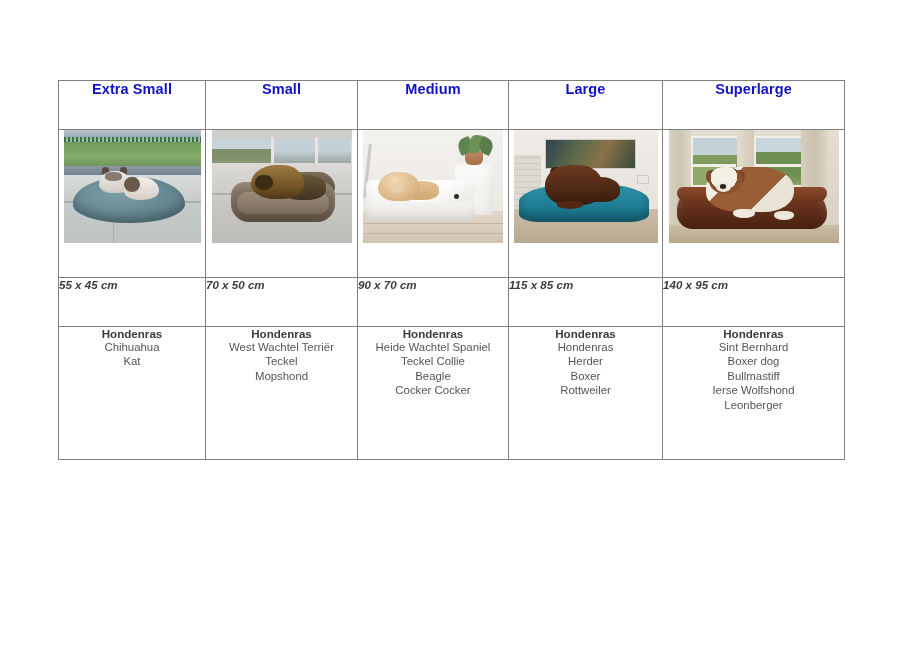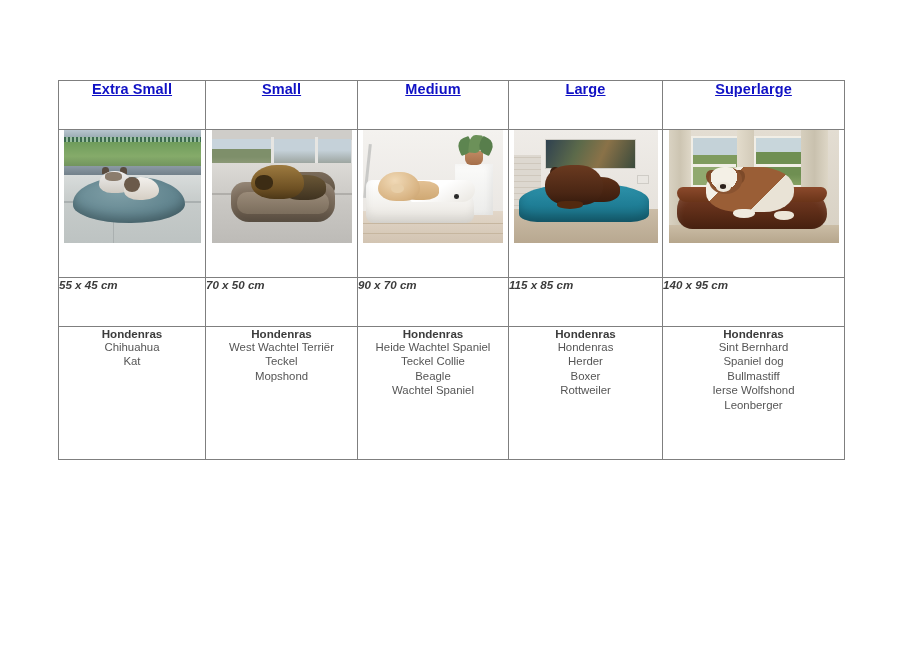--- a/index.html
+++ b/index.html
@@ -46,21 +46,20 @@
     text-align: center;
     vertical-align: middle;
   }
   .hdr-label {
     display: block;
     color: #1011c4;
     font-weight: bold;
     font-size: 14.5px;
     letter-spacing: 0.1px;
     font-family: "Liberation Sans", sans-serif;
-    text-decoration: underline;
   }
 
   
   .img-cell {
     height: 147px;
     text-align: center;
     vertical-align: middle;
   }
   .photo {
     position: relative;
@@ -449,39 +448,39 @@
             <span class="breed-item">Mopshond</span>
           </span>
         </td>
 
         <td class="breed-cell">
           <span class="breed-title">Hondenras</span>
           <span class="breed-list">
             <span class="breed-item">Heide Wachtel Spaniel</span>
             <span class="breed-item">Teckel Collie</span>
             <span class="breed-item">Beagle</span>
-            <span class="breed-item">Wachtel Spaniel</span>
+            <span class="breed-item">Cocker Cocker</span>
           </span>
         </td>
 
         <td class="breed-cell">
           <span class="breed-title">Hondenras</span>
           <span class="breed-list">
             <span class="breed-item">Hondenras</span>
             <span class="breed-item">Herder</span>
             <span class="breed-item">Boxer</span>
             <span class="breed-item">Rottweiler</span>
           </span>
         </td>
 
         <td class="breed-cell">
           <span class="breed-title">Hondenras</span>
           <span class="breed-list">
             <span class="breed-item">Sint Bernhard</span>
-            <span class="breed-item">Spaniel dog</span>
+            <span class="breed-item">Boxer dog</span>
             <span class="breed-item">Bullmastiff</span>
             <span class="breed-item">Ierse Wolfshond</span>
             <span class="breed-item">Leonberger</span>
           </span>
         </td>
       </tr>
 
     </tbody>
   </table>
 

